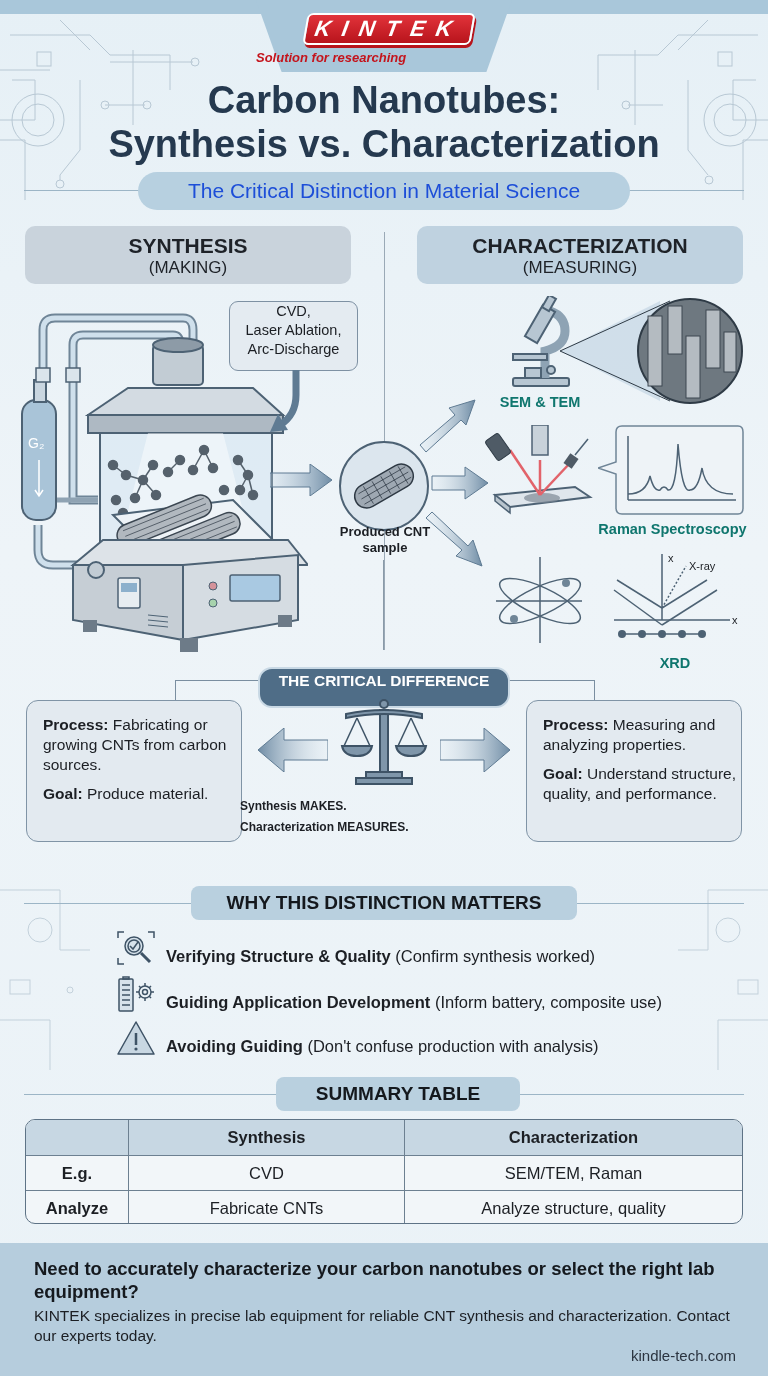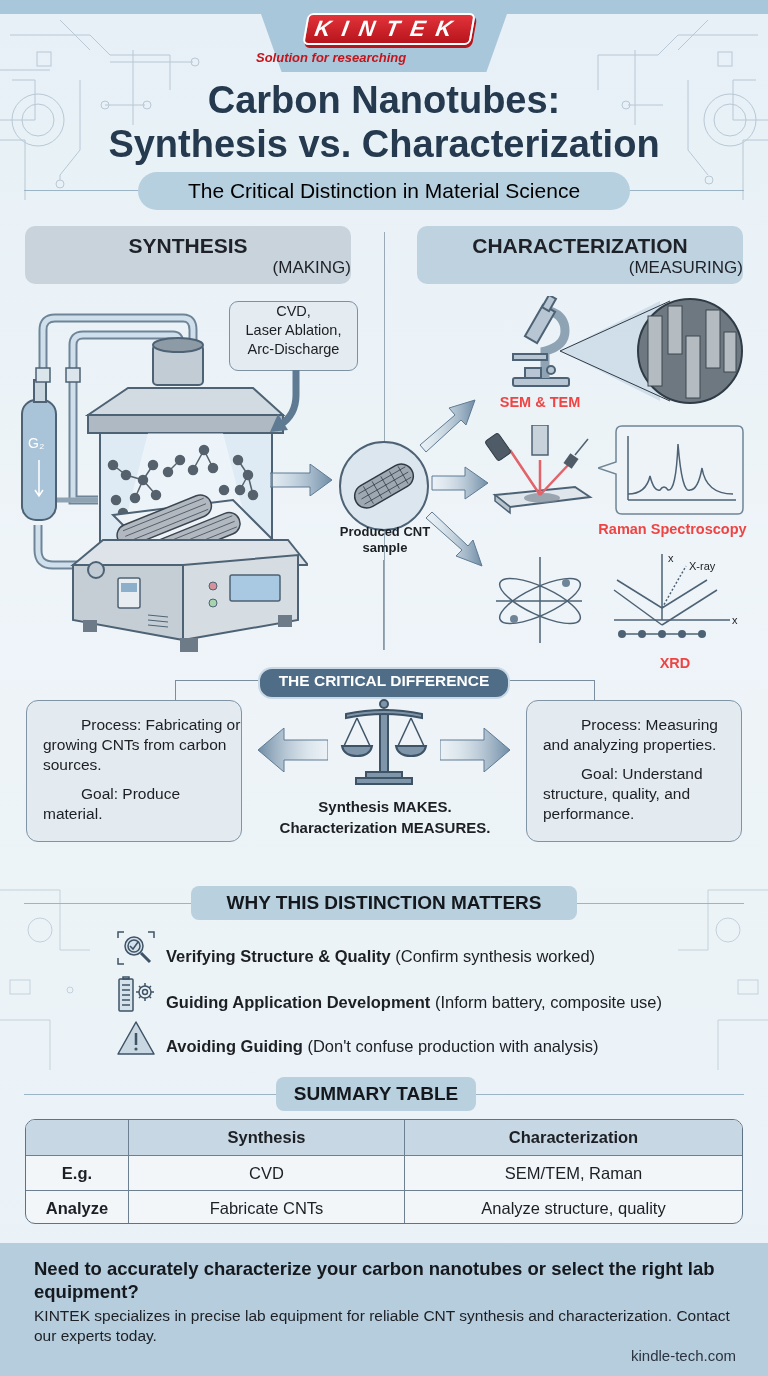--- a/index.html
+++ b/index.html
@@ -32,58 +32,58 @@
   }
   .circuit { position: absolute; pointer-events: none; }
   .title {
     position: absolute; left: 0; top: 78px; width: 768px; text-align: center;
     font-size: 38px; font-weight: bold; color: #25394f; line-height: 44px;
   }
   .subtitle-line { position: absolute; left: 24px; top: 190px; width: 720px; height: 1px; background: #9cb5c6; }
   .subtitle {
     position: absolute; left: 138px; top: 172px; width: 492px; height: 38px;
     background: #b7d0e0; border-radius: 19px; text-align: center;
-    font-size: 21px; line-height: 38px; color: #000000;
+    font-size: 21px; line-height: 38px; color: #1d4ed8;
   }
   .col-head {
     position: absolute; top: 226px; height: 58px; border-radius: 10px;
     text-align: center; color: #1e2228;
   }
   .col-head .h { font-size: 21px; font-weight: bold; line-height: 24px; margin-top: 8px; }
-  .col-head .s { font-size: 17px; line-height: 20px; text-align: right; }
+  .col-head .s { font-size: 17px; line-height: 20px; }
   .col-head.left { left: 25px; width: 326px; background: #c9d3dc; }
   .col-head.right { left: 417px; width: 326px; background: #bfd2e0; }
   .divider-v { position: absolute; left: 384px; top: 232px; width: 1px; height: 418px; background: #9aa9b6; }
   .callout {
     position: absolute; left: 229px; top: 301px; width: 129px; height: 70px;
     background: #e4ebf1; border: 1.5px solid #7e91a3; border-radius: 9px;
     text-align: center; font-size: 14.5px; line-height: 19px; padding-top: 0; color: #1c1f24;
   }
-  .label-bold { position: absolute; font-weight: bold; font-size: 14.5px; text-align: center; color: #ef4444; }
+  .label-bold { position: absolute; font-weight: bold; font-size: 14.5px; text-align: center; color: #0f766e; }
   .label-small { position: absolute; font-weight: bold; font-size: 13px; text-align: center; line-height: 16px; color: #1c1f24; }
   .crit-frame { position: absolute; left: 175px; top: 680px; width: 420px; height: 30px; border-top: 1px solid #7a8ea0; }
   .crit-frame:before, .crit-frame:after { content: ""; position: absolute; top: 0; width: 1px; height: 22px; background: #7a8ea0; }
   .crit-frame:before { left: 0; } .crit-frame:after { right: 0; }
   .crit-pill {
-    position: absolute; left: 258px; top: 667px; width: 252px; height: 32px;
+    position: absolute; left: 258px; top: 667px; width: 252px; height: 41px;
     background: #4f6d87; border: 2px solid #c9d9e5; border-radius: 14px;
     color: #fff; font-weight: bold; font-size: 15.5px; text-align: center; line-height: 23px;
   }
   .diff-box {
     position: absolute; top: 700px; width: 216px; height: 142px;
     background: #e3eaf0; border: 1.5px solid #8094a6; border-radius: 12px;
     padding: 14px 0 0 16px; font-size: 15.5px; line-height: 20px; color: #1c1f24;
   }
   .diff-box.left { left: 26px; }
   .diff-box.right { left: 526px; }
   .diff-box p { margin-bottom: 9px; }
-  .diff-box b { font-weight: normal; margin-left: 38px; }
+  .diff-box b { font-weight: bold; }
   .tagline {
-    position: absolute; left: 240px; top: 796px; width: 290px; text-align: center;
-    font-weight: bold; font-size: 15px; line-height: 21px;
+    position: absolute; left: 240px; top: 796px; width: 290px; text-align: left;
+    font-weight: bold; font-size: 12px; line-height: 21px;
   }
   .sec-line { position: absolute; left: 24px; width: 720px; height: 1px; background: #9cb5c6; }
   .sec-pill {
     position: absolute; height: 34px; background: #b9d0df; border-radius: 8px;
     text-align: center; font-weight: bold; font-size: 19px; line-height: 34px; color: #14181d;
   }
   .why-row { position: absolute; left: 116px; height: 36px; display: flex; align-items: flex-end; }
   .why-row .icon { width: 40px; height: 36px; margin-right: 10px; }
   .why-row .t { font-size: 16.5px; }
   .why-row .t b { font-weight: bold; }
@@ -496,21 +496,21 @@
 <div class="why-row" style="top:1020px">
   <svg class="icon" viewBox="0 0 40 36">
     <path d="M20 2 L38 34 H2 Z" fill="#c8d7e2" stroke="#3e5366" stroke-width="1.5" stroke-linejoin="round"></path>
     <line x1="20" y1="13" x2="20" y2="25" stroke="#3e5366" stroke-width="2.5"></line>
       <circle cx="20" cy="29" r="1.6" fill="#3e5366"></circle>
   </svg>
   <span class="t"><b>Avoiding Guiding</b><span> (Don't confuse production with analysis)</span></span>
 </div>
 
 <div class="sec-line" style="top:1094px"></div>
-<div class="sec-pill" style="left:276px;top:1077px;width:200px">SUMMARY TABLE</div>
+<div class="sec-pill" style="left:276px;top:1077px;width:244px">SUMMARY TABLE</div>
 
 <div class="table">
   <div class="trow">
     <div class="tcell"></div>
     <div class="tcell c2">Synthesis</div>
     <div class="tcell c3">Characterization</div>
   </div>
   <div class="trow">
     <div class="tcell">E.g.</div>
     <div class="tcell c2">CVD</div>

